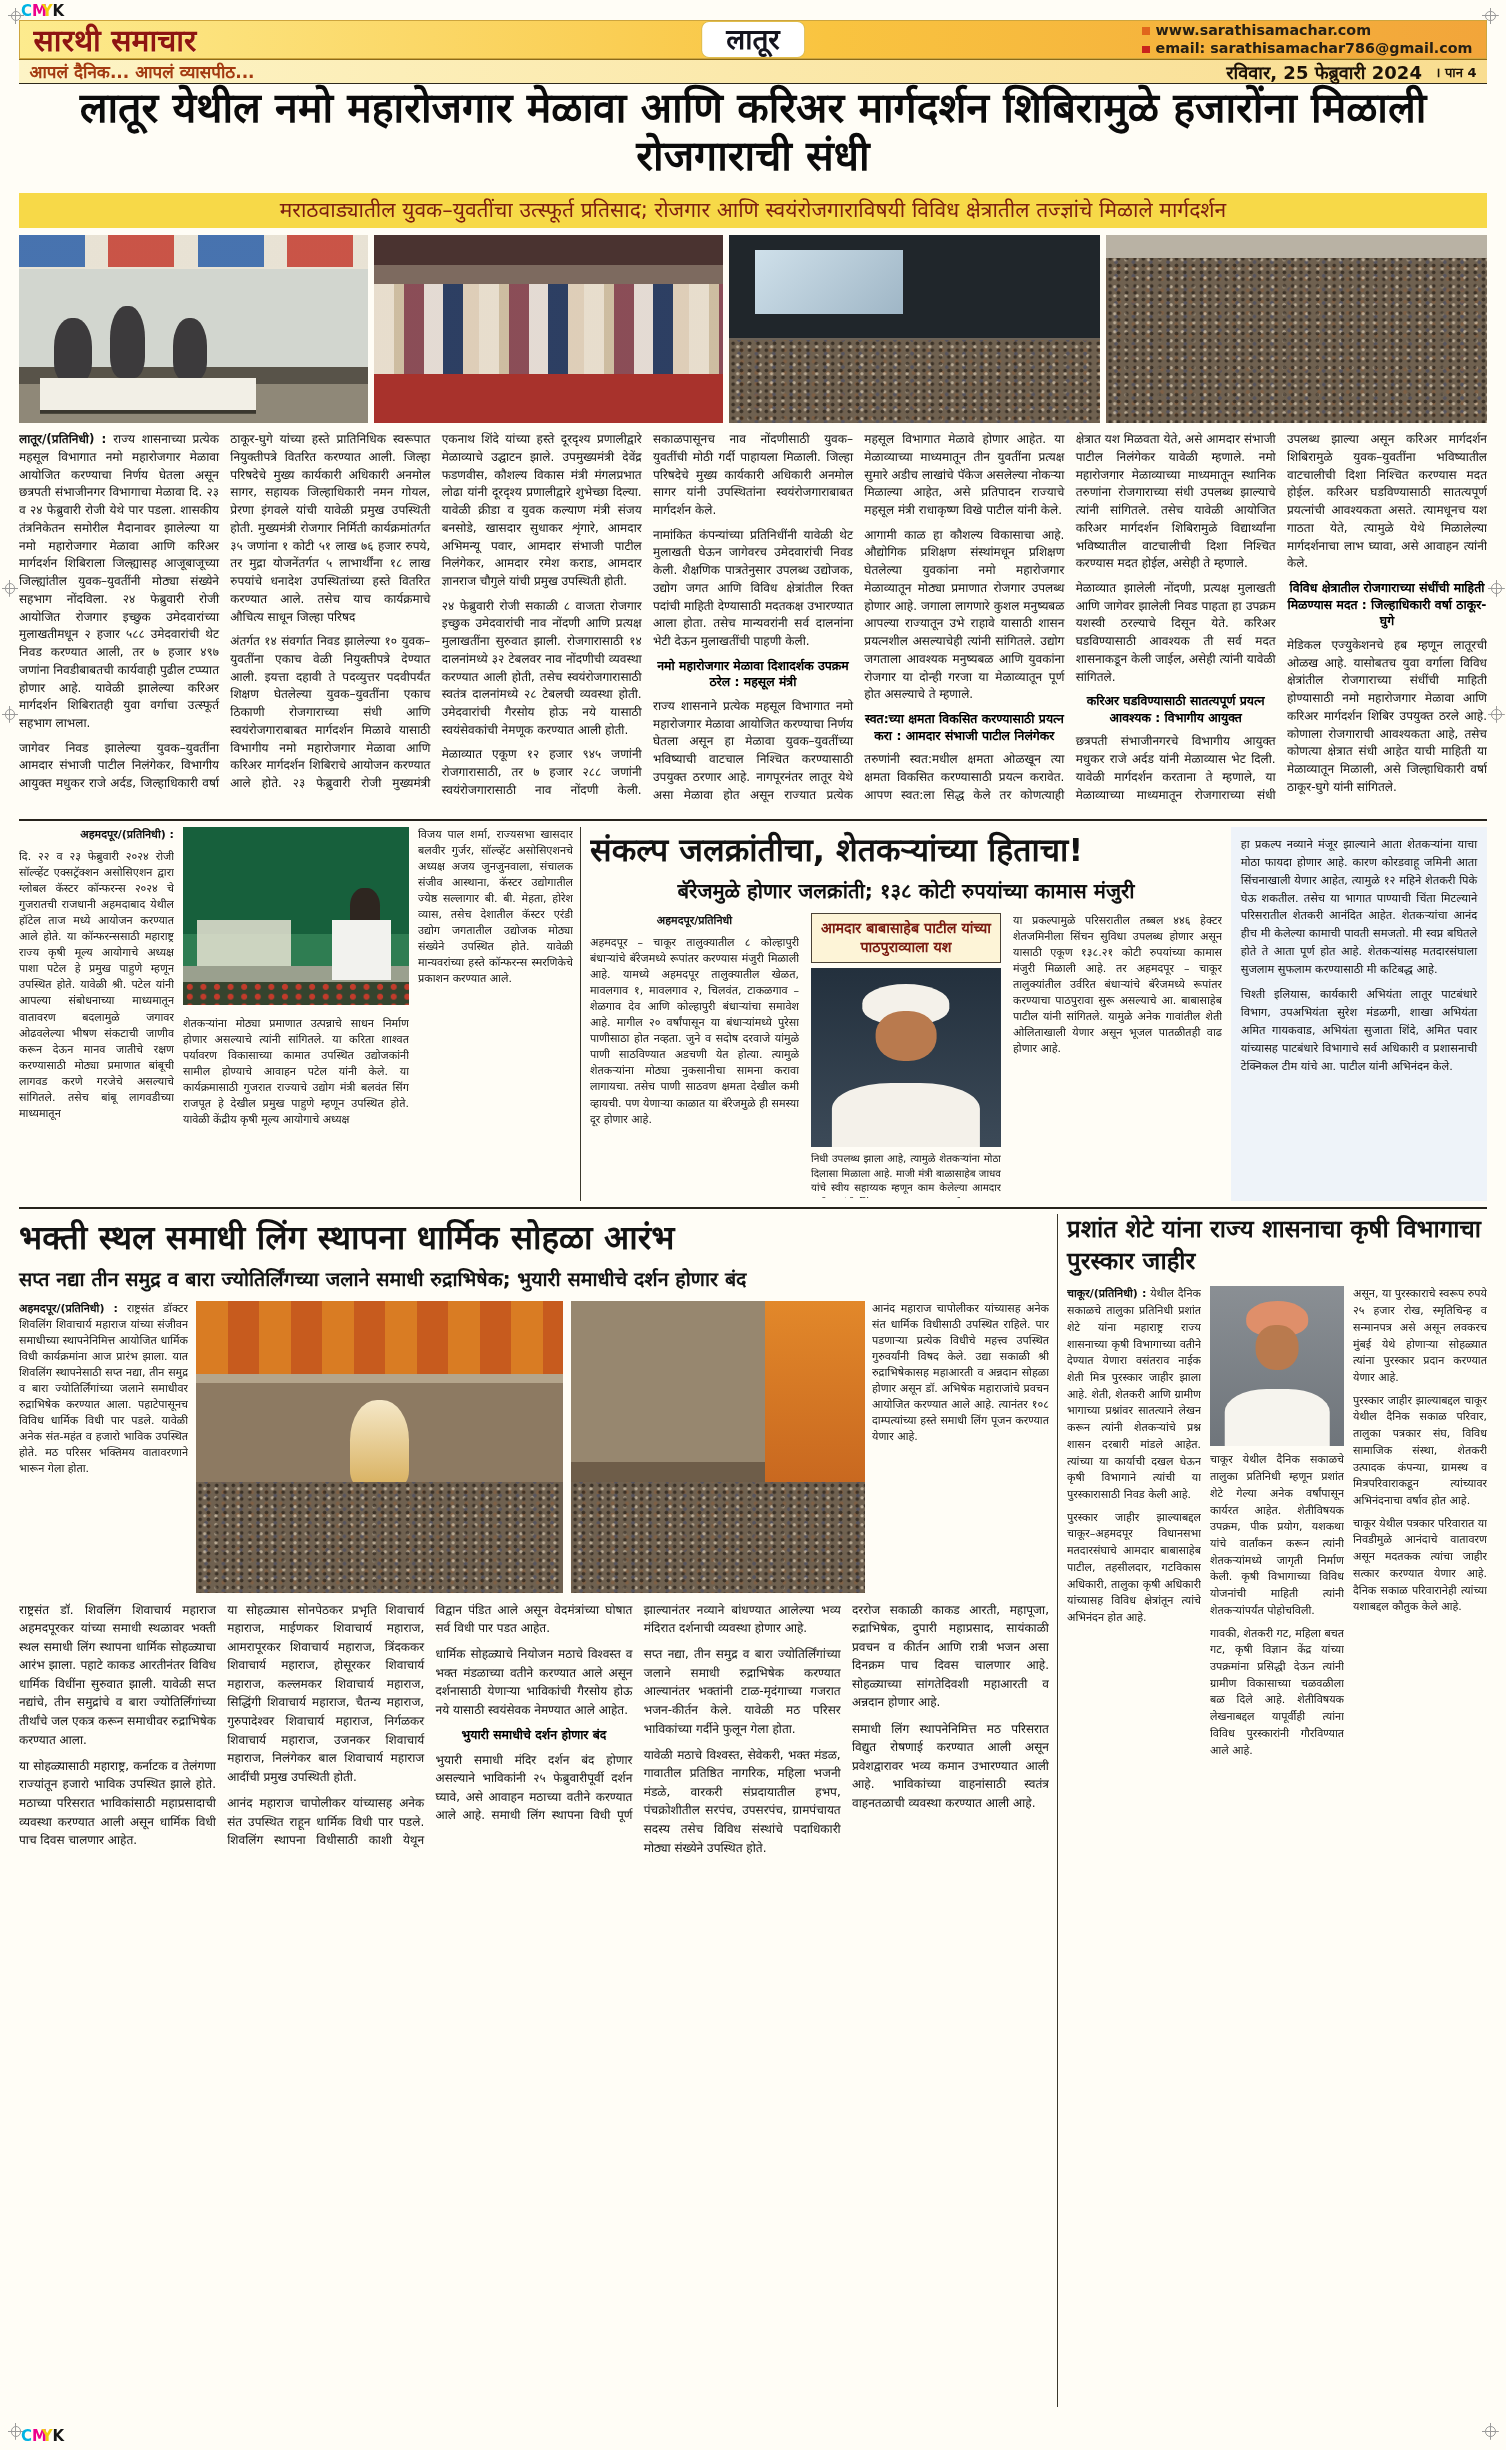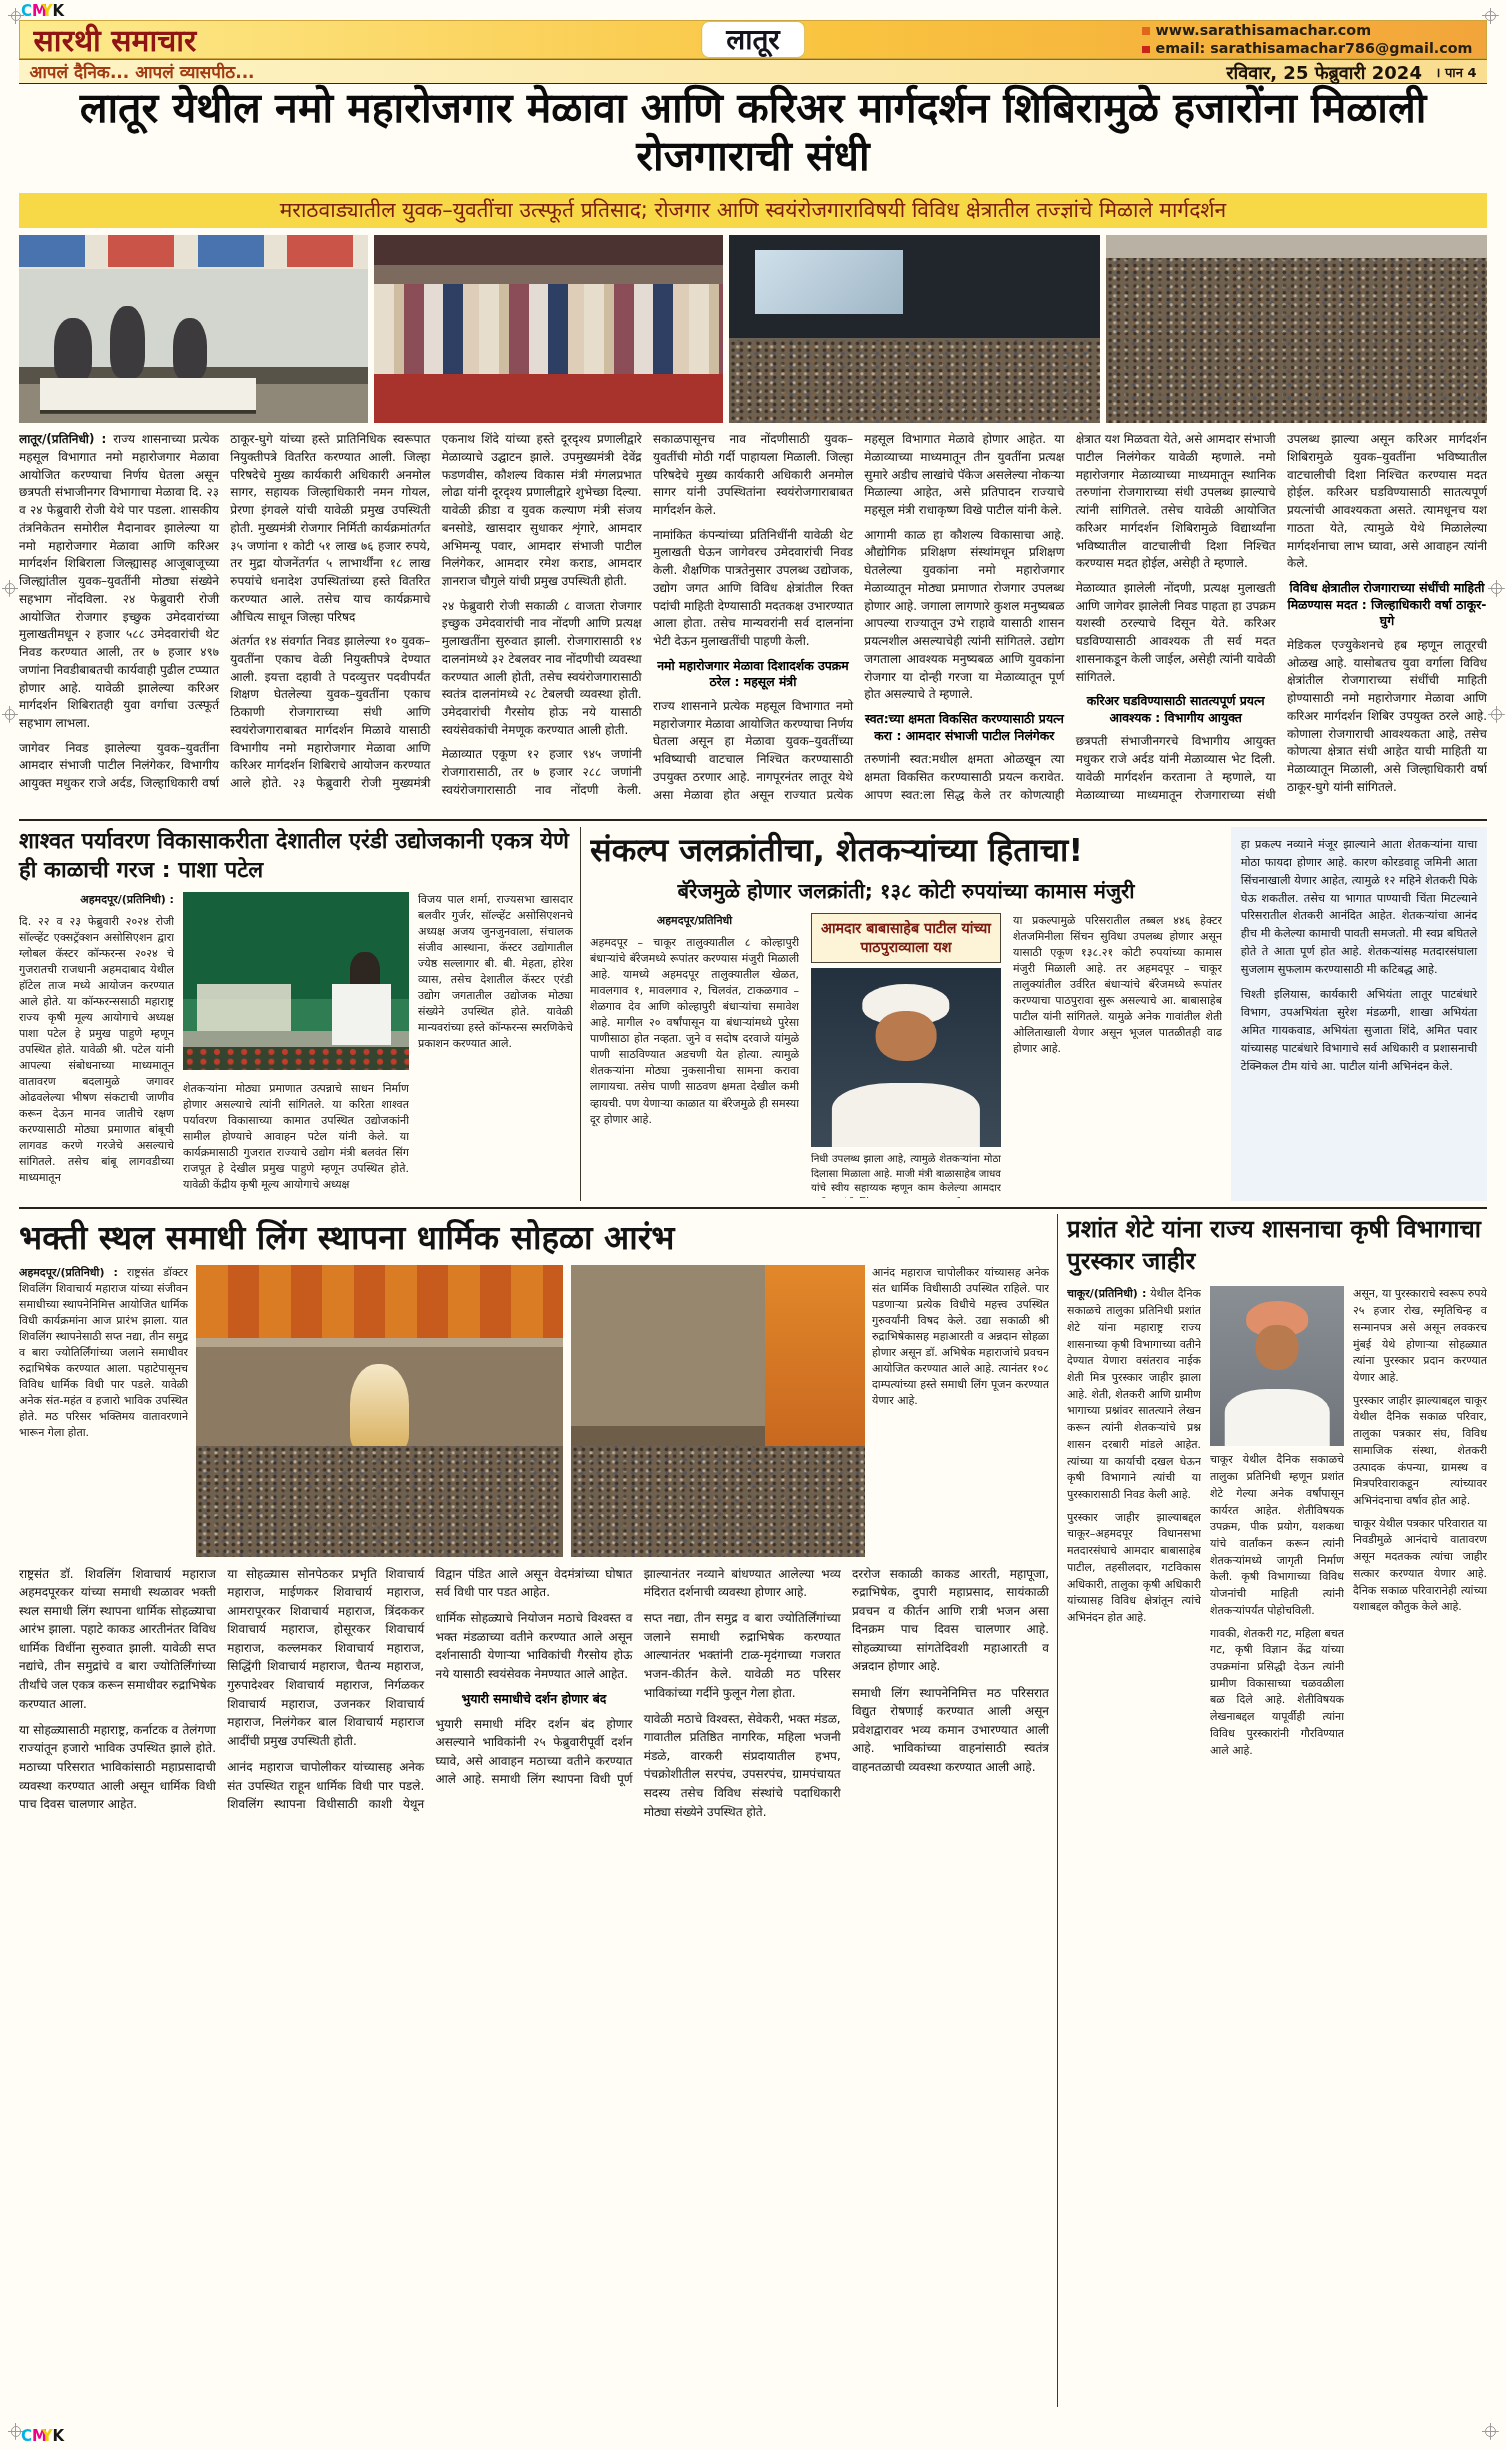--- a/index.html
+++ b/index.html
@@ -214,21 +214,20 @@
     <p>छत्रपती संभाजीनगरचे विभागीय आयुक्त मधुकर राजे अर्दड यांनी मेळाव्यास भेट दिली. यावेळी मार्गदर्शन करताना ते म्हणाले, या मेळाव्याच्या माध्यमातून रोजगाराच्या संधी उपलब्ध झाल्या असून करिअर मार्गदर्शन शिबिरामुळे युवक–युवतींना भविष्यातील वाटचालीची दिशा निश्चित करण्यास मदत होईल. करिअर घडविण्यासाठी सातत्यपूर्ण प्रयत्नांची आवश्यकता असते. त्यामधूनच यश गाठता येते, त्यामुळे येथे मिळालेल्या मार्गदर्शनाचा लाभ घ्यावा, असे आवाहन त्यांनी केले.</p>
     <p class="flowhead">विविध क्षेत्रातील रोजगाराच्या संधींची माहिती मिळण्यास मदत : जिल्हाधिकारी वर्षा ठाकूर-घुगे</p>
     <p>मेडिकल एज्युकेशनचे हब म्हणून लातूरची ओळख आहे. यासोबतच युवा वर्गाला विविध क्षेत्रांतील रोजगाराच्या संधींची माहिती होण्यासाठी नमो महारोजगार मेळावा आणि करिअर मार्गदर्शन शिबिर उपयुक्त ठरले आहे. कोणाला रोजगाराची आवश्यकता आहे, तसेच कोणत्या क्षेत्रात संधी आहेत याची माहिती या मेळाव्यातून मिळाली, असे जिल्हाधिकारी वर्षा ठाकूर-घुगे यांनी सांगितले.</p>
 
   </div>
 
   <div class="hr" style="top:819px"></div>
 
   <section class="middle">
     <article class="art-a">
-      <h2>शाश्वत पर्यावरण विकासाकरीता देशातील एरंडी उद्योजकानी एकत्र येणे ही काळाची गरज : पाशा पटेल</h2>
       <div class="a-cols">
         <div class="a-col">
           <p class="byl-line">अहमदपूर/(प्रतिनिधी) :</p>
           <p>दि. २२ व २३ फेब्रुवारी २०२४ रोजी सॉल्व्हेंट एक्सट्रॅक्शन असोसिएशन द्वारा ग्लोबल कॅस्टर कॉन्फरन्स २०२४ चे गुजरातची राजधानी अहमदाबाद येथील हॉटेल ताज मध्ये आयोजन करण्यात आले होते. या कॉन्फरन्ससाठी महाराष्ट्र राज्य कृषी मूल्य आयोगाचे अध्यक्ष पाशा पटेल हे प्रमुख पाहुणे म्हणून उपस्थित होते. यावेळी श्री. पटेल यांनी आपल्या संबोधनाच्या माध्यमातून वातावरण बदलामुळे जगावर ओढवलेल्या भीषण संकटाची जाणीव करून देऊन मानव जातीचे रक्षण करण्यासाठी मोठ्या प्रमाणात बांबूची लागवड करणे गरजेचे असल्याचे सांगितले. तसेच बांबू लागवडीच्या माध्यमातून</p>
         </div>
         <div class="a-mid">
           <div class="photo a-photo">
             <div class="panel"></div>
             <div class="speaker"></div>
             <div class="podium"></div>
@@ -272,20 +271,21 @@
         <p>चिश्ती इलियास, कार्यकारी अभियंता लातूर पाटबंधारे विभाग, उपअभियंता सुरेश मंडळगी, शाखा अभियंता अमित गायकवाड, अभियंता सुजाता शिंदे, अमित पवार यांच्यासह पाटबंधारे विभागाचे सर्व अधिकारी व प्रशासनाची टेक्निकल टीम यांचे आ. पाटील यांनी अभिनंदन केले.</p>
       </aside>
     </article>
   </section>
 
   <div class="hr" style="top:1207px"></div>
 
   <section class="bottom">
     <article class="art-c">
       <h2>भक्ती स्थल समाधी लिंग स्थापना धार्मिक सोहळा आरंभ</h2>
+      <h3>सप्त नद्या तीन समुद्र व बारा ज्योतिर्लिंगच्या जलाने समाधी रुद्राभिषेक; भुयारी समाधीचे दर्शन होणार बंद</h3>
       <div class="c-top">
         <div class="c-colL">
           <p><span class="byl">अहमदपूर/(प्रतिनिधी) :</span> <span>राष्ट्रसंत डॉक्टर शिवलिंग शिवाचार्य महाराज यांच्या संजीवन समाधीच्या स्थापनेनिमित्त आयोजित धार्मिक विधी कार्यक्रमांना आज प्रारंभ झाला. यात शिवलिंग स्थापनेसाठी सप्त नद्या, तीन समुद्र व बारा ज्योतिर्लिंगांच्या जलाने समाधीवर रुद्राभिषेक करण्यात आला. पहाटेपासूनच विविध धार्मिक विधी पार पडले. यावेळी अनेक संत-महंत व हजारो भाविक उपस्थित होते. मठ परिसर भक्तिमय वातावरणाने भारून गेला होता.</span></p>
         </div>
         <div class="photo c-ph1">
           <div class="canopy"></div>
           <div class="idol"></div>
           <div class="crowd dots"></div>
         </div>
         <div class="photo c-ph2">

